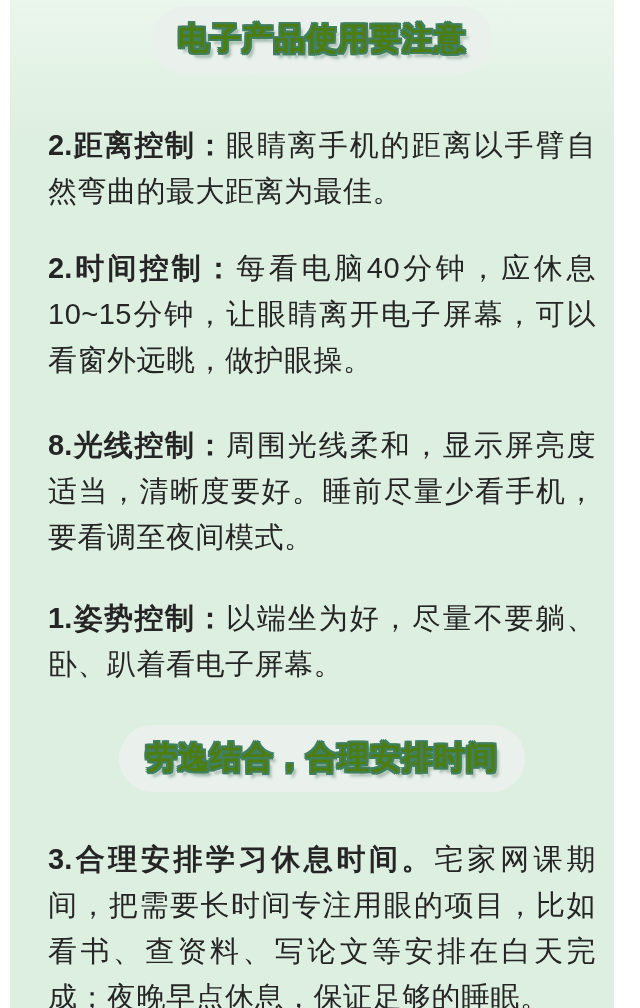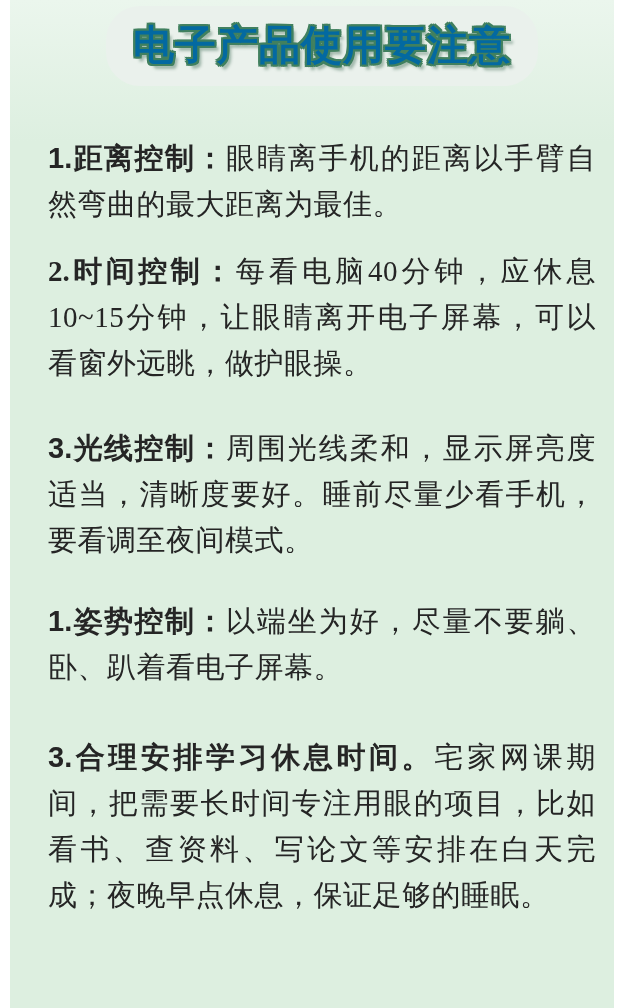--- a/index.html
+++ b/index.html
@@ -25,64 +25,67 @@
     overflow: hidden;
   }
   .pill {
     display: table;
     margin: 0 auto;
     background: #eaf1ec;
     border-radius: 34px;
     padding: 12px 27px 13px;
   }
   .pill-title {
-    font-size: 41px;
+    font-size: 31px;
     font-weight: 700;
     letter-spacing: 1px;
     white-space: nowrap;
-    color: #0369a1;
+    color: #4d7c0f;
     text-shadow:
       -2px -2px 0 #41805f,  2px -2px 0 #41805f,
       -2px  2px 0 #41805f,  2px  2px 0 #41805f,
       -2px  0   0 #41805f,  2px  0   0 #41805f,
        0   -2px 0 #41805f,  0    2px 0 #41805f,
        4px  5px 3px rgba(64, 108, 86, 0.45);
   }
   .pill-top { margin-top: 6px; }
   .pill-mid { margin-top: 38px; }
   .item {
     font-size: 29px;
     line-height: 46px;
     color: #252525;
     text-align: justify;
     text-justify: inter-character;
     letter-spacing: 0.5px;
   }
   .item b { font-weight: 700; letter-spacing: 0; }
   .p1 { margin-top: 49px; }
-  .p2 { margin-top: 21px; font-family: Liberation Serif, serif; }
+  .p2 { margin-top: 31px; }
   .p3 { margin-top: 39px; }
   .p4 { margin-top: 35px; }
   .p5 { margin-top: 44px; }
 </style>
 </head>
 <body>
 
 <div class="canvas">
   <div class="content">
 
     <div class="pill pill-top">
       <span class="pill-title">电子产品使用要注意</span>
     </div>
 
-    <p class="item p1"><b>1.距离控制：</b><span>眼睛离手机的距离以手臂自然弯曲的最大距离为最佳。</span></p>
+    <p class="item p1"><b>2.距离控制：</b><span>眼睛离手机的距离以手臂自然弯曲的最大距离为最佳。</span></p>
 
     <p class="item p2"><b>2.时间控制：</b><span>每看电脑40分钟，应休息10~15分钟，让眼睛离开电子屏幕，可以看窗外远眺，做护眼操。</span></p>
 
-    <p class="item p3"><b>3.光线控制：</b><span>周围光线柔和，显示屏亮度适当，清晰度要好。睡前尽量少看手机，要看调至夜间模式。</span></p>
+    <p class="item p3"><b>8.光线控制：</b><span>周围光线柔和，显示屏亮度适当，清晰度要好。睡前尽量少看手机，要看调至夜间模式。</span></p>
 
     <p class="item p4"><b>1.姿势控制：</b><span>以端坐为好，尽量不要躺、卧、趴着看电子屏幕。</span></p>
 
+    <div class="pill pill-mid">
+      <span class="pill-title">劳逸结合，合理安排时间</span>
+    </div>
 
     <p class="item p5"><b>3.合理安排学习休息时间。</b><span>宅家网课期间，把需要长时间专注用眼的项目，比如看书、查资料、写论文等安排在白天完成；夜晚早点休息，保证足够的睡眠。</span></p>
 
   </div>
 </div>
 
 </body></html>

